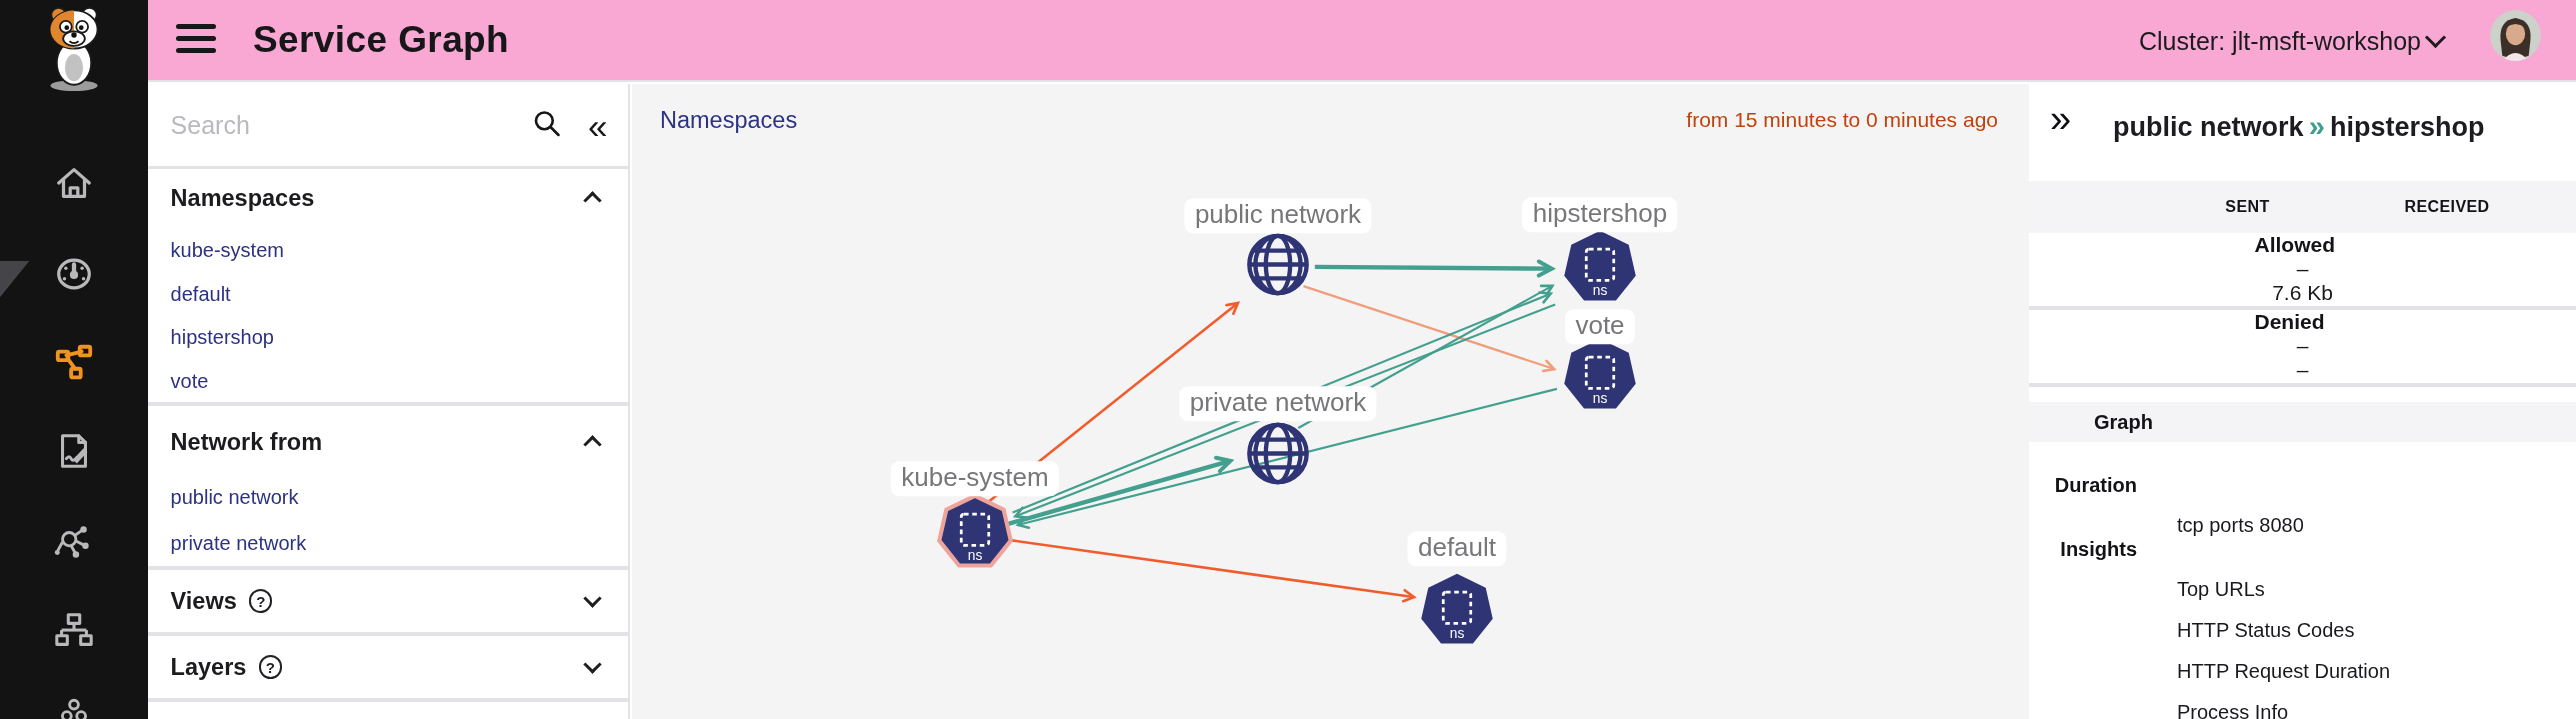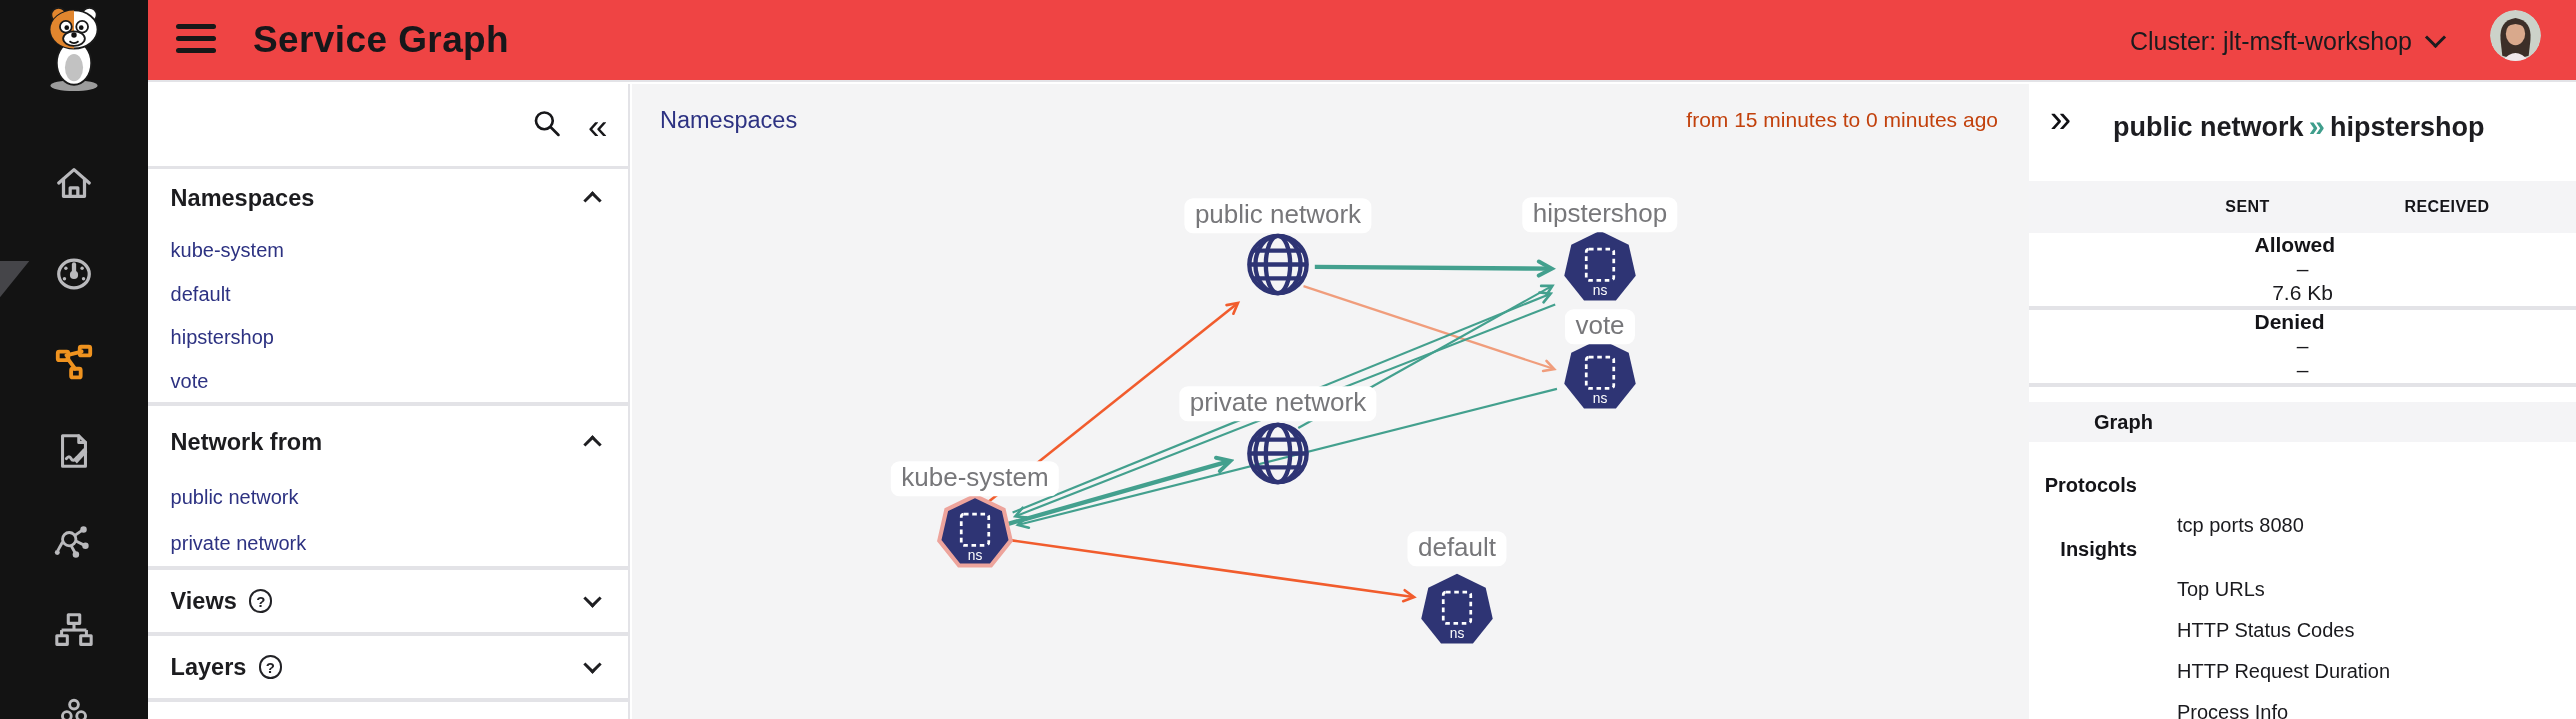--- a/index.html
+++ b/index.html
@@ -8,27 +8,27 @@
   .app { position:relative; width:2576px; height:719px; background:#ffffff; overflow:hidden; }
 
   
   .rail { position:absolute; left:0; top:0; width:148px; height:719px; background:#131313; z-index:30; }
   .rail .logo { position:absolute; left:50%; top:5.2px; transform:translateX(-50%); }
   .fold-marker { position:absolute; left:0; top:261px; }
   .nav-icon { position:absolute; left:50%; transform:translate(-50%,-50%); width:42px; height:42px; cursor:pointer; }
   .nav-icon svg { width:42px; height:42px; display:block; }
 
   
-  .header { position:absolute; left:148px; top:0; width:2428px; height:82px; background:#ef4444;
+  .header { position:absolute; left:148px; top:0; width:2428px; height:82px; background:#f9a8d4;
             border-bottom:2.6px solid #e3e3e7; z-index:20; }
   .hamburger { position:absolute; left:28px; top:23.5px; width:40px; height:35px; cursor:pointer; }
   .hamburger span { display:block; width:40px; height:5.2px; background:#181818; border-radius:2.6px; margin-bottom:7px; }
   .app-title { position:absolute; left:105px; top:50%; transform:translateY(-50%);
                font-size:37px; font-weight:800; letter-spacing:0.4px; color:#17171a; }
-  .cluster-box { position:absolute; right:133px; top:0; height:82px; display:flex; align-items:center; gap:16px; cursor:pointer; }
+  .cluster-box { position:absolute; right:133px; top:0; height:82px; display:flex; align-items:center; gap:7px; cursor:pointer; }
   .cluster-label { font-size:25px; color:#1b1b1e; }
   .chev-down-sm { width:15px; height:15px; border-right:3px solid #1b1b1e; border-bottom:3px solid #1b1b1e;
                   transform:rotate(45deg); margin-top:-7px; }
   .avatar { position:absolute; right:35px; top:9.6px; width:51px; height:51px; border-radius:50%; overflow:hidden; cursor:pointer; }
 
   
   .content { position:absolute; left:148px; top:84px; width:2428px; height:635px; }
 
   
   .sidebar { position:absolute; left:0; top:0; width:482px; height:635px; background:#fff;
@@ -201,20 +201,21 @@
         <path d="M18 20 Q29 12 40 20 L40 16 Q29 8 18 16 Z" fill="#3c2f28"></path>
         <path d="M14 58 Q29 40 44 58 Z" fill="#efe7ea"></path>
       </svg>
     </div>
   </header>
 
   <div class="content">
 
     <nav class="sidebar">
       <div class="search-row">
+        <input class="search-input" type="text" placeholder="Search" style="">
         <span class="search-icon-box">
           <svg width="30" height="30" viewBox="0 0 34 34" fill="none" stroke="#17171a" stroke-width="3" stroke-linecap="round">
             <circle cx="14" cy="14" r="9.5"></circle>
               <line x1="21" y1="21" x2="30" y2="30"></line>
           </svg>
         </span>
         <span class="collapse-glyph">«</span>
       </div>
 
       <div class="side-row" style="top:88px; height:52px;">
@@ -360,21 +361,21 @@
         <span class="pt-col-label pt-row-label">Denied</span>
         <span class="pt-col-sent pt-cell">–</span>
         <span class="pt-col-recv pt-cell">–</span>
       </div>
       <div class="p-divider" style="top:299px;"></div>
 
       <div class="more-strip">
         <span class="more-label">Graph</span>
       </div>
 
-      <span class="detail-label" style="top:390px;">Protocols</span>
+      <span class="detail-label" style="top:390px;">Duration</span>
       <span class="detail-value" style="top:390px;">tcp ports 8080</span>
 
       <span class="detail-label" style="top:454px;">Insights</span>
       <span class="detail-value" style="top:454px;">Top URLs</span>
       <span class="detail-value" style="top:495px;">HTTP Status Codes</span>
       <span class="detail-value" style="top:536px;">HTTP Request Duration</span>
       <span class="detail-value" style="top:577px;">Process Info</span>
       <span class="detail-value" style="top:616px;">Sockets</span>
     </aside>
 

